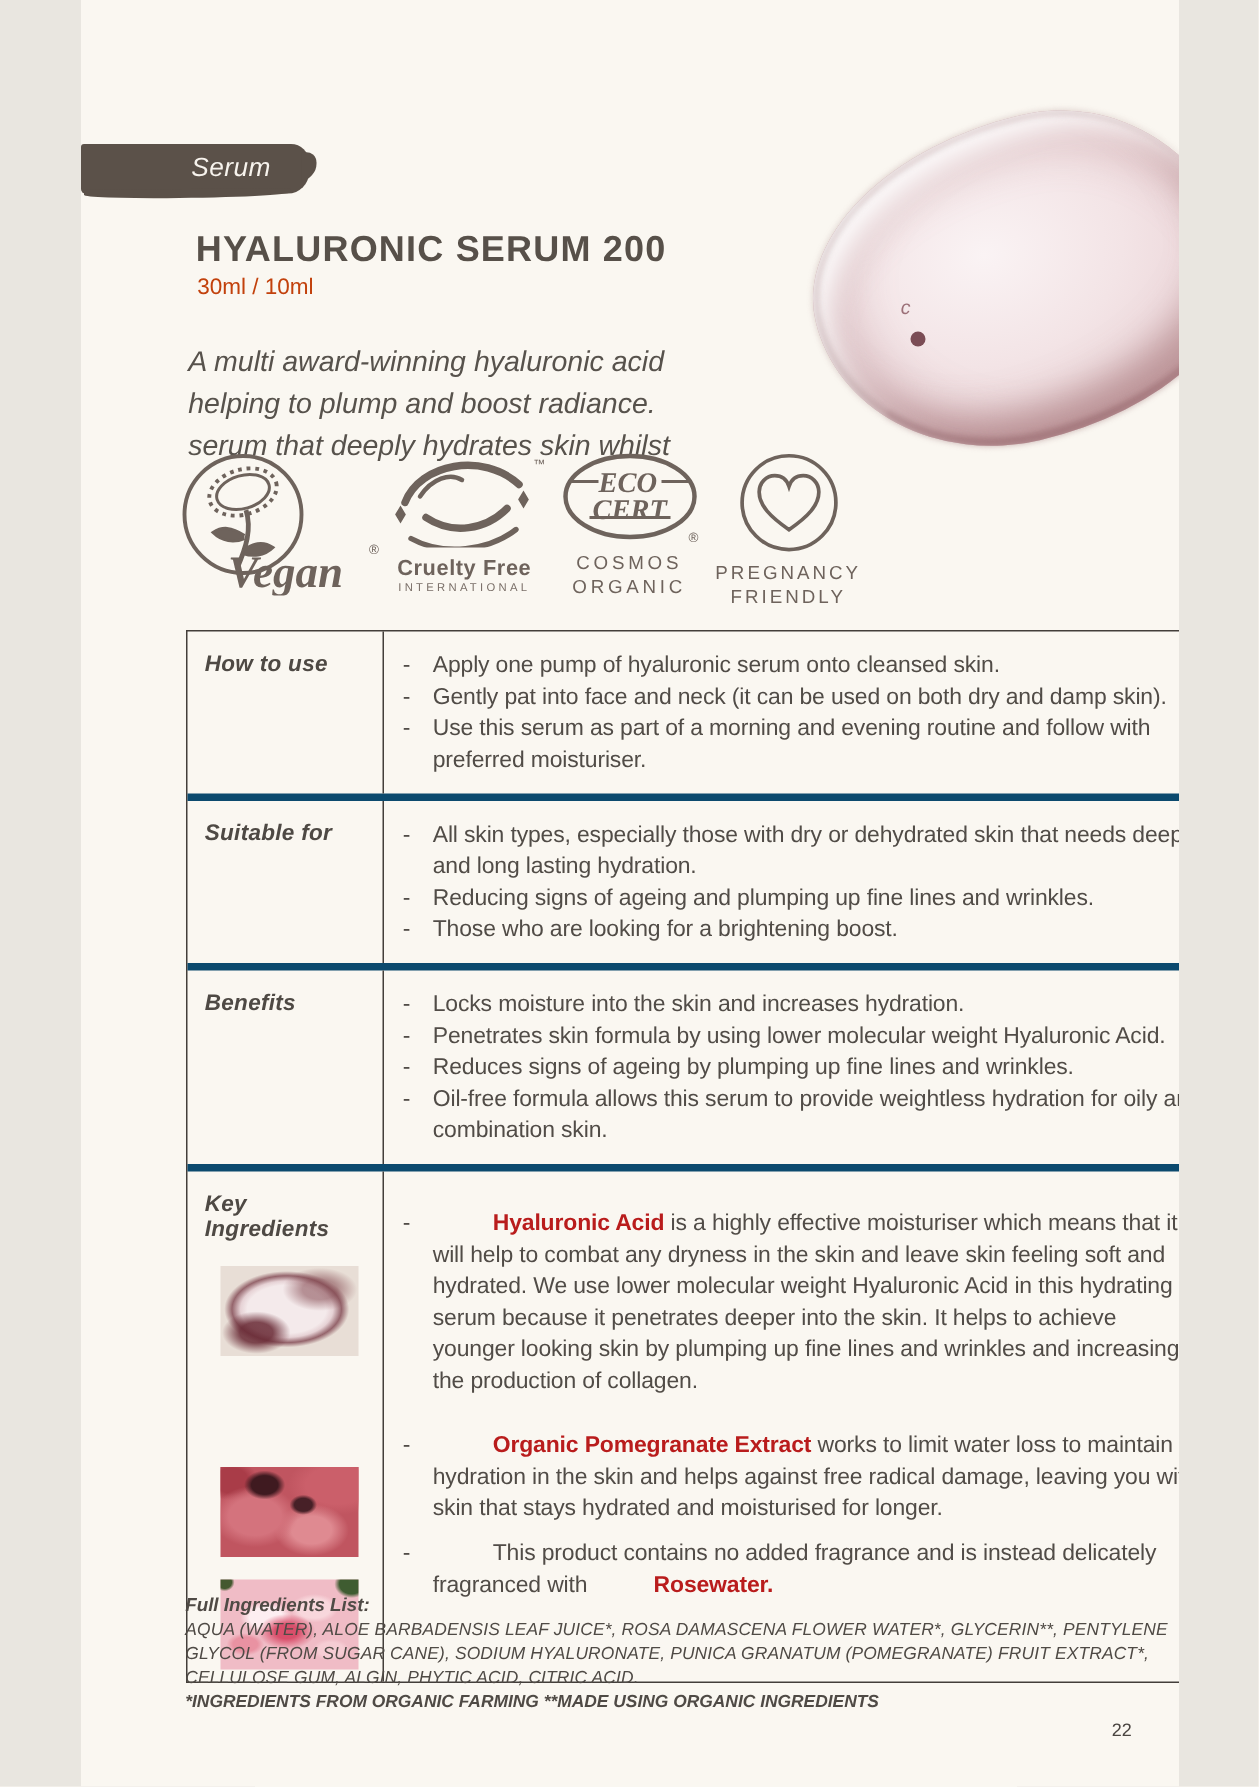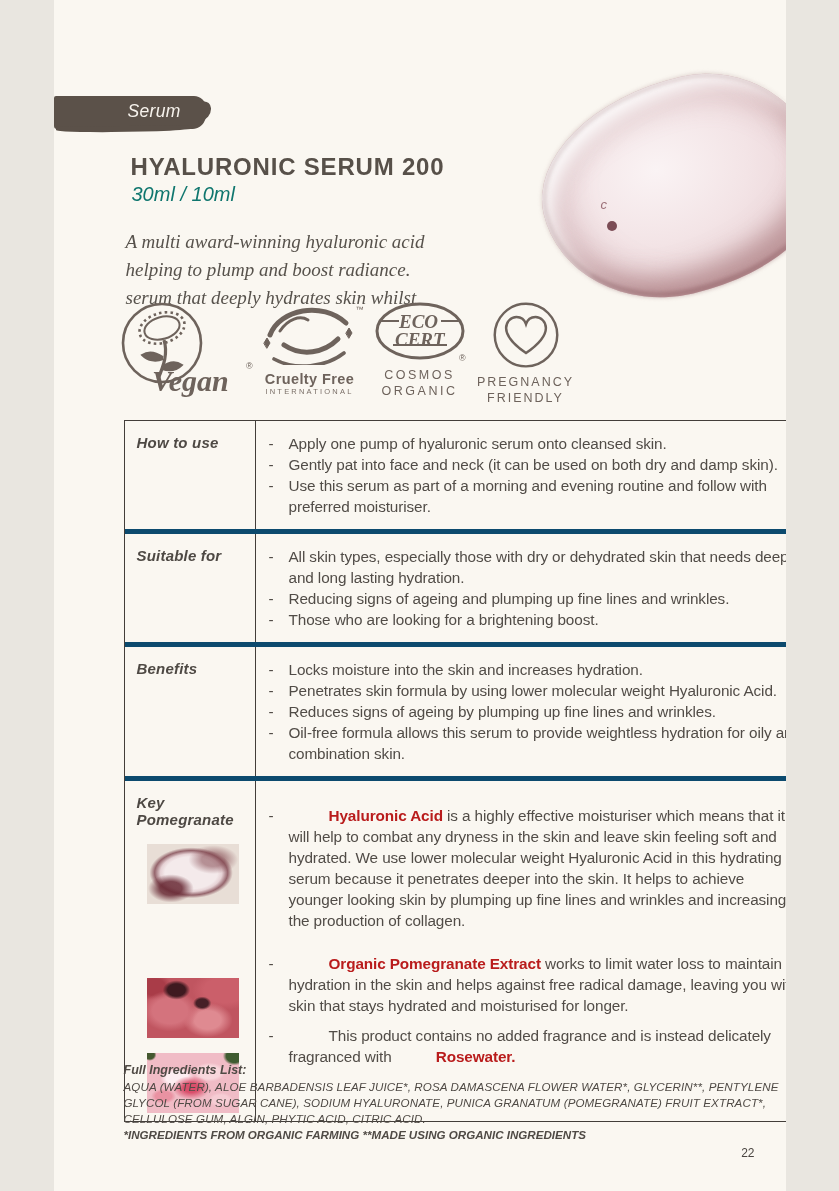--- a/index.html
+++ b/index.html
@@ -37,24 +37,24 @@
     border-top:3px solid rgba(140,92,96,.35);
     filter:blur(2px); }
   .hero-blob .dot{ position:absolute; left:66px; top:142px; width:10px; height:10px;
     border-radius:50%; background:#7b4c55; }
   .hero-blob .squiggle{ position:absolute; left:60px; top:118px; font-size:13px; color:#9c7078;
     font-style:italic; }
 
   
   .title{ position:absolute; left:77px; top:153px; font-size:24px; font-weight:bold;
     letter-spacing:.8px; color:#575049; }
-  .sizes{ position:absolute; left:78px; top:183px; font-size:20px; font-style:italic; color:#0f766e; }
+  .sizes{ position:absolute; left:78px; top:183px; font-size:15px; color:#c2410c; }
   .description{ position:absolute; left:72px; top:228px; font-size:19px; font-style:italic;
     line-height:28px; color:#585next; color:#57524c; }
-  .description div{ white-space:nowrap;font-family:Liberation Serif, serif; }
+  .description div{ white-space:nowrap; }
 
   
   .badge{ position:absolute; color:#6e635c; text-align:center; }
   .badge svg{ display:block; margin:0 auto; }
   .badge .cap{ font-size:12.5px; letter-spacing:2.5px; line-height:16px; color:#6e635c; }
   .badge .bold-line{ font-size:14.5px; font-weight:bold; letter-spacing:.4px; color:#6e635c; }
   .badge .tiny{ font-size:7.5px; letter-spacing:2.2px; color:#7a6f68; }
   .badge-vegan{ left:66px; top:299px; width:140px; }
   .badge-bunny{ left:200px; top:297px; width:112px; }
   .badge-ecocert{ left:314px; top:301px; width:104px; }
@@ -248,21 +248,21 @@
           <li>
               <span class="dash">-</span>
               <span class="txt">Oil-free formula allows this serum to provide weightless hydration for oily and combination skin.</span>
             </li>
         </ul>
       </div>
     </div>
 
     <div class="trow trow4">
       <div class="tlabel">
-        <span>Key Pomegranate</span>
+        <span>Key Ingredients</span>
         <div class="thumb thumb-droplet"></div>
         <div class="thumb thumb-pomegranate"></div>
         <div class="thumb thumb-rose"></div>
       </div>
       <div class="tcell ki-cell">
         <ul class="bullets">
           <li>
               <span class="dash">-</span>
             <span class="txt"><b>Hyaluronic Acid</b><span> is a highly effective moisturiser which means that it will help to combat any dryness in the skin and leave skin feeling soft and hydrated. We use lower molecular weight Hyaluronic Acid in this hydrating serum because it penetrates deeper into the skin. It helps to achieve younger looking skin by plumping up fine lines and wrinkles and increasing the production of collagen.</span><b></b></span>
           </li>

